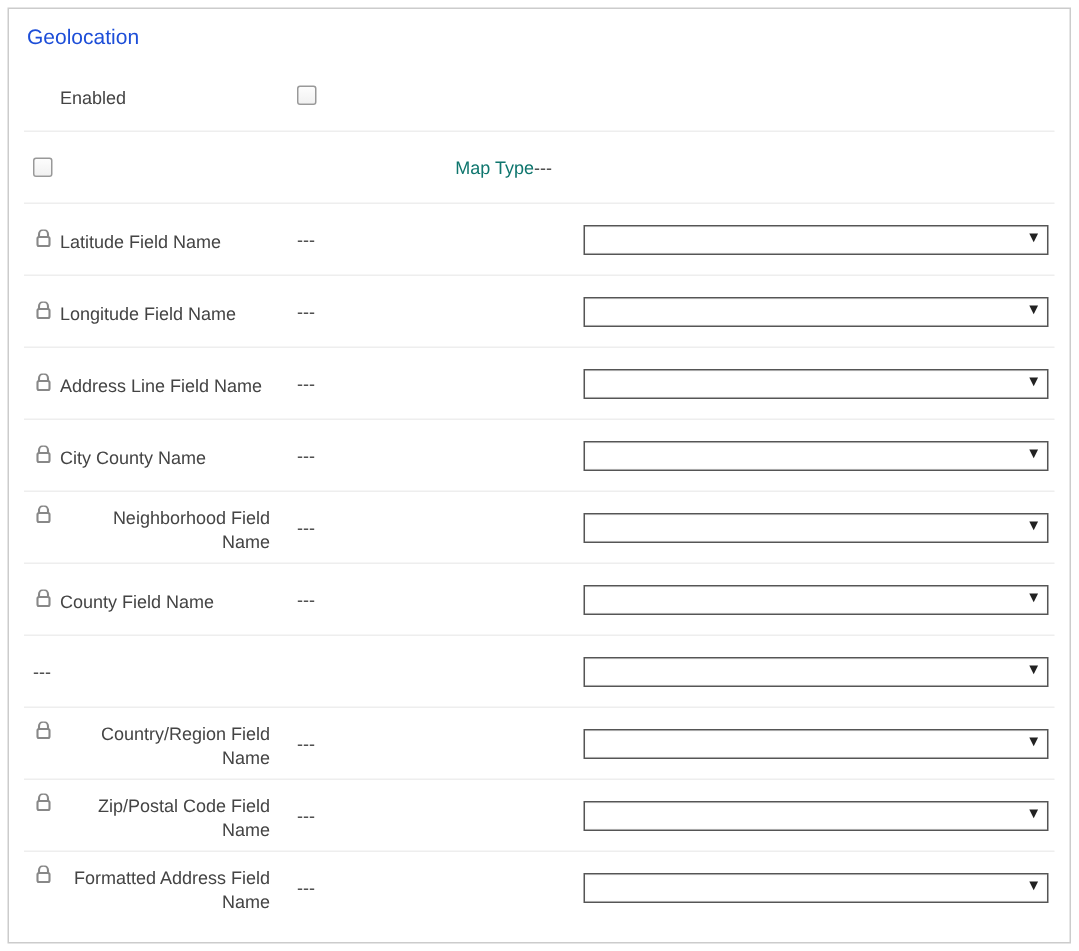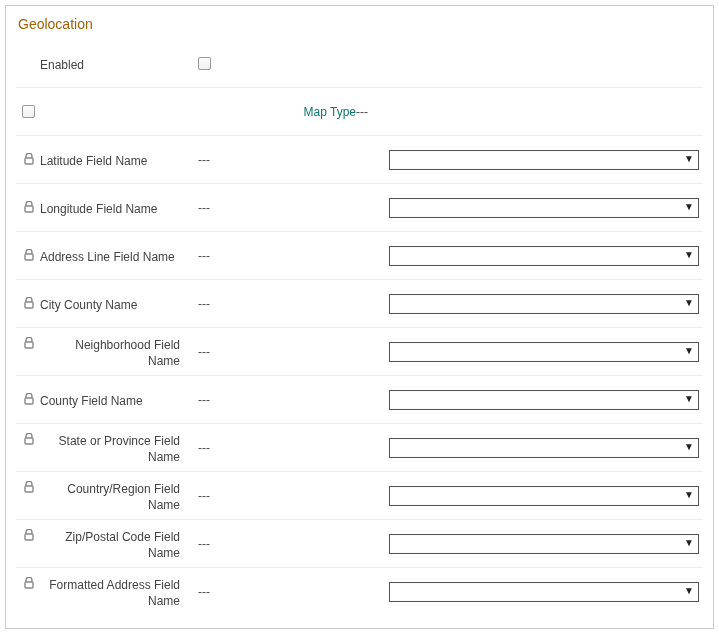--- a/index.html
+++ b/index.html
@@ -12,21 +12,21 @@
     background: #fff;
   }
   .panel {
     border: 1px solid #ccc;
     width: 709px;
     height: 624px;
     padding: 8px 10px 10px 10px;
   }
   .panel-title {
     font-size: 14px;
-    color: #a16207;
+    color: #1d4ed8;
     margin: 2px 0 8px 2px;
   }
   .row {
     display: flex;
     align-items: center;
     border-bottom: 1px solid #eee;
     min-height: 48px;
     padding: 4px 0;
     text-align: right;
   }
@@ -228,29 +228,20 @@
     </div>
     <div class="value-col">
         <span class="dashes">---</span>
       </div>
     <div class="select-wrap">
         <div class="sel"></div>
       </div>
   </div>
 
   <div class="row">
-    <div class="label-col">
-      <span class="lock">
-          <svg viewBox="0 0 10 12">
-            <path d="M2 5 V3.2 a3 3 0 0 1 6 0 V5"></path>
-            <rect x="1" y="5" width="8" height="6" rx="1"></rect>
-          </svg>
-        </span>
-      <span class="label-text">State or Province Field Name</span>
-    </div>
     <div class="value-col">
         <span class="dashes">---</span>
       </div>
     <div class="select-wrap">
         <div class="sel"></div>
       </div>
   </div>
 
   <div class="row">
     <div class="label-col">

